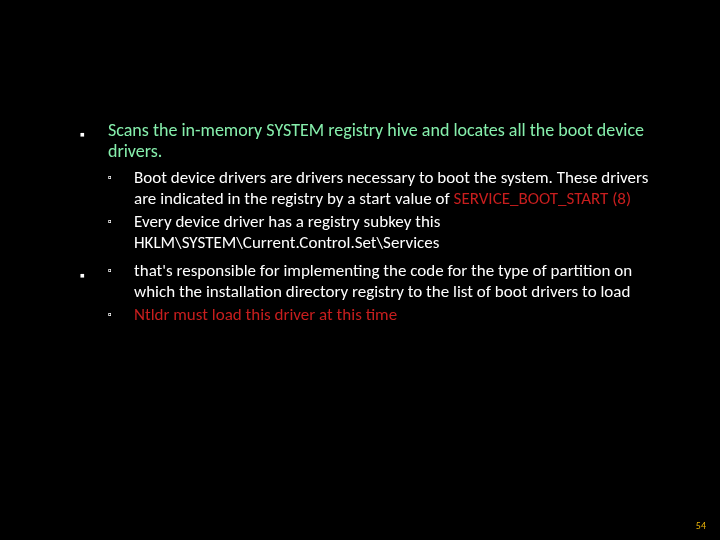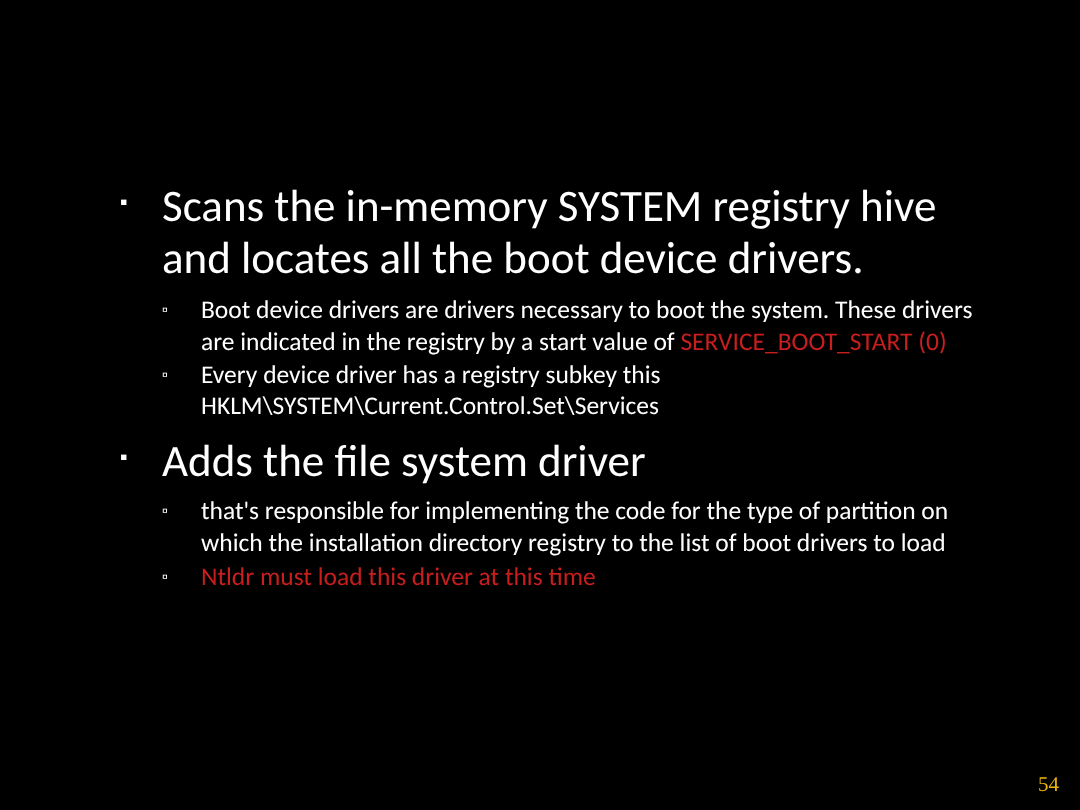--- a/index.html
+++ b/index.html
@@ -31,23 +31,23 @@
     margin-bottom: 4px;
   }
   .main-item .bullet {
     position: absolute;
     left: 0;
     top: 6px;
     font-size: 14px;
     color: #fff;
   }
   .main-text {
-    font-size: 30px;
+    font-size: 18px;
     line-height: 1.18;
-    color: #ffffff;
+    color: #86efac;
   }
   .sub-list {
     list-style: none;
     padding: 0;
     margin: 6px 0 8px 0;
   }
   .sub-item {
     position: relative;
     padding-left: 26px;
     margin-bottom: 2px;
@@ -62,55 +62,53 @@
   .sub-text {
     font-size: 17px;
     line-height: 1.22;
     color: #fff;
   }
   .red { color: #c81e1e; }
   .page-num {
     position: absolute;
     right: 14px;
     bottom: 8px;
-    font-size: 14px;
+    font-size: 10px;
     color: #eab308;
-    font-family: Liberation Serif, serif;
   }
 </style>
 </head>
 <body>
 
 <div class="slide">
 
   <ul class="main-list">
 
     <li class="main-item">
       <span class="bullet">▪</span>
       <div class="main-text">Scans the in-memory SYSTEM registry hive and locates all the boot device drivers.</div>
 
       <ul class="sub-list">
         <li class="sub-item">
           <span class="bullet">▫</span>
           <div class="sub-text">
-            <span>Boot device drivers are drivers necessary to boot the system. These drivers are indicated in the registry by a start value of </span><span class="red">SERVICE_BOOT_START (0)</span><span></span>
+            <span>Boot device drivers are drivers necessary to boot the system. These drivers are indicated in the registry by a start value of </span><span class="red">SERVICE_BOOT_START (8)</span><span></span>
           </div>
         </li>
         <li class="sub-item">
           <span class="bullet">▫</span>
           <div class="sub-text">
             <span>Every device driver has a registry subkey this HKLM\SYSTEM\Current.Control.Set\Services</span><span class="red"></span><span></span>
           </div>
         </li>
       </ul>
     </li>
 
     <li class="main-item">
       <span class="bullet">▪</span>
-      <div class="main-text">Adds the file system driver</div>
 
       <ul class="sub-list">
         <li class="sub-item">
           <span class="bullet">▫</span>
           <div class="sub-text">
             <span>that's responsible for implementing the code for the type of partition on which the installation directory registry to the list of boot drivers to load</span><span class="red"></span><span></span>
           </div>
         </li>
         <li class="sub-item">
           <span class="bullet">▫</span>

